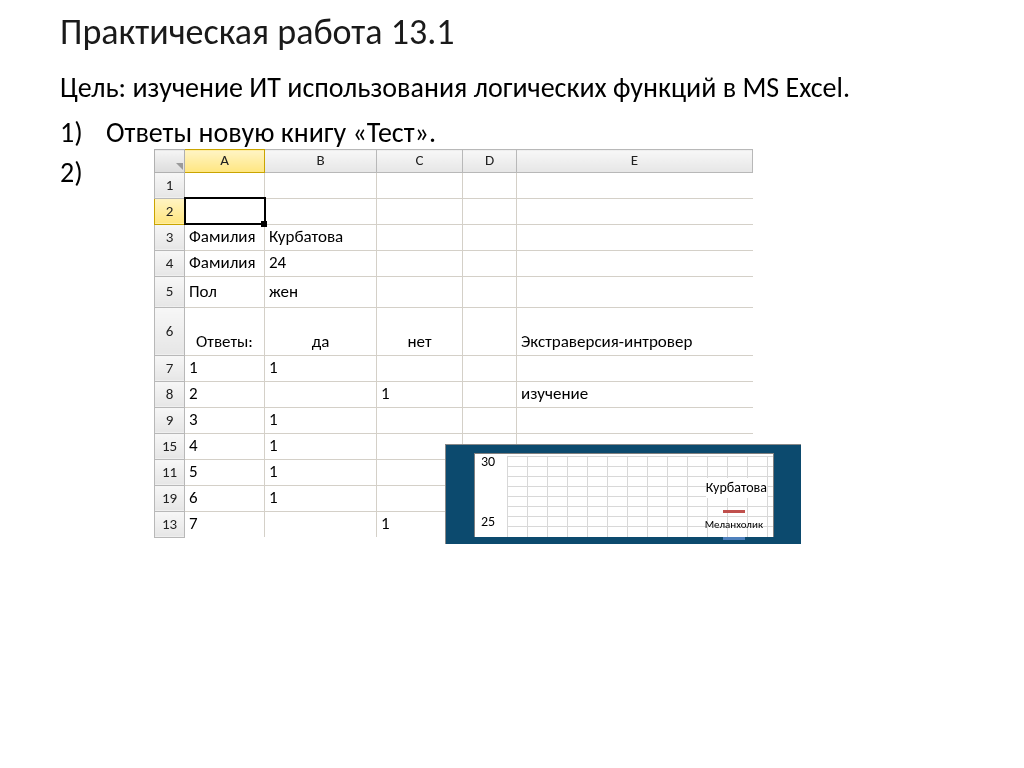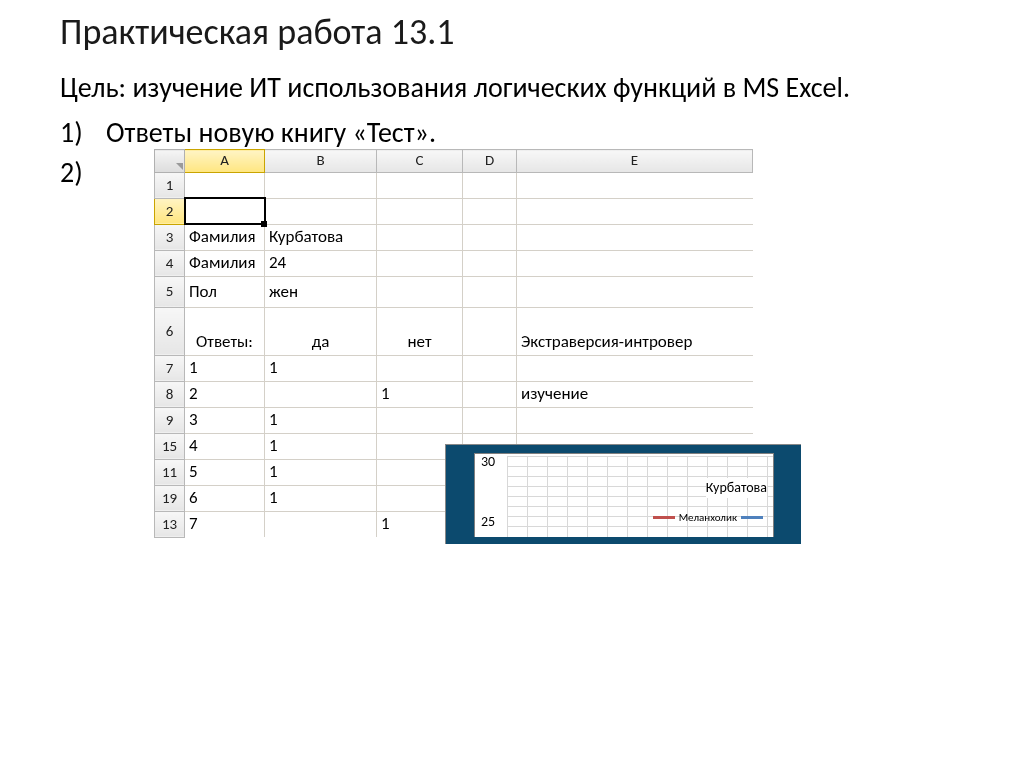--- a/index.html
+++ b/index.html
@@ -188,20 +188,21 @@
     }
     .seriesbar {
       position: absolute;
       right: 10px;
       top: 56px;
       font-size: 11px;
       color: #000;
       display: flex;
       gap: 4px;
       align-items: center;
+      flex-direction: column;
     }
     .swatch {
       display: inline-block;
       width: 22px;
       height: 3px;
     }
   </style>
 </head>
 <body>
 

